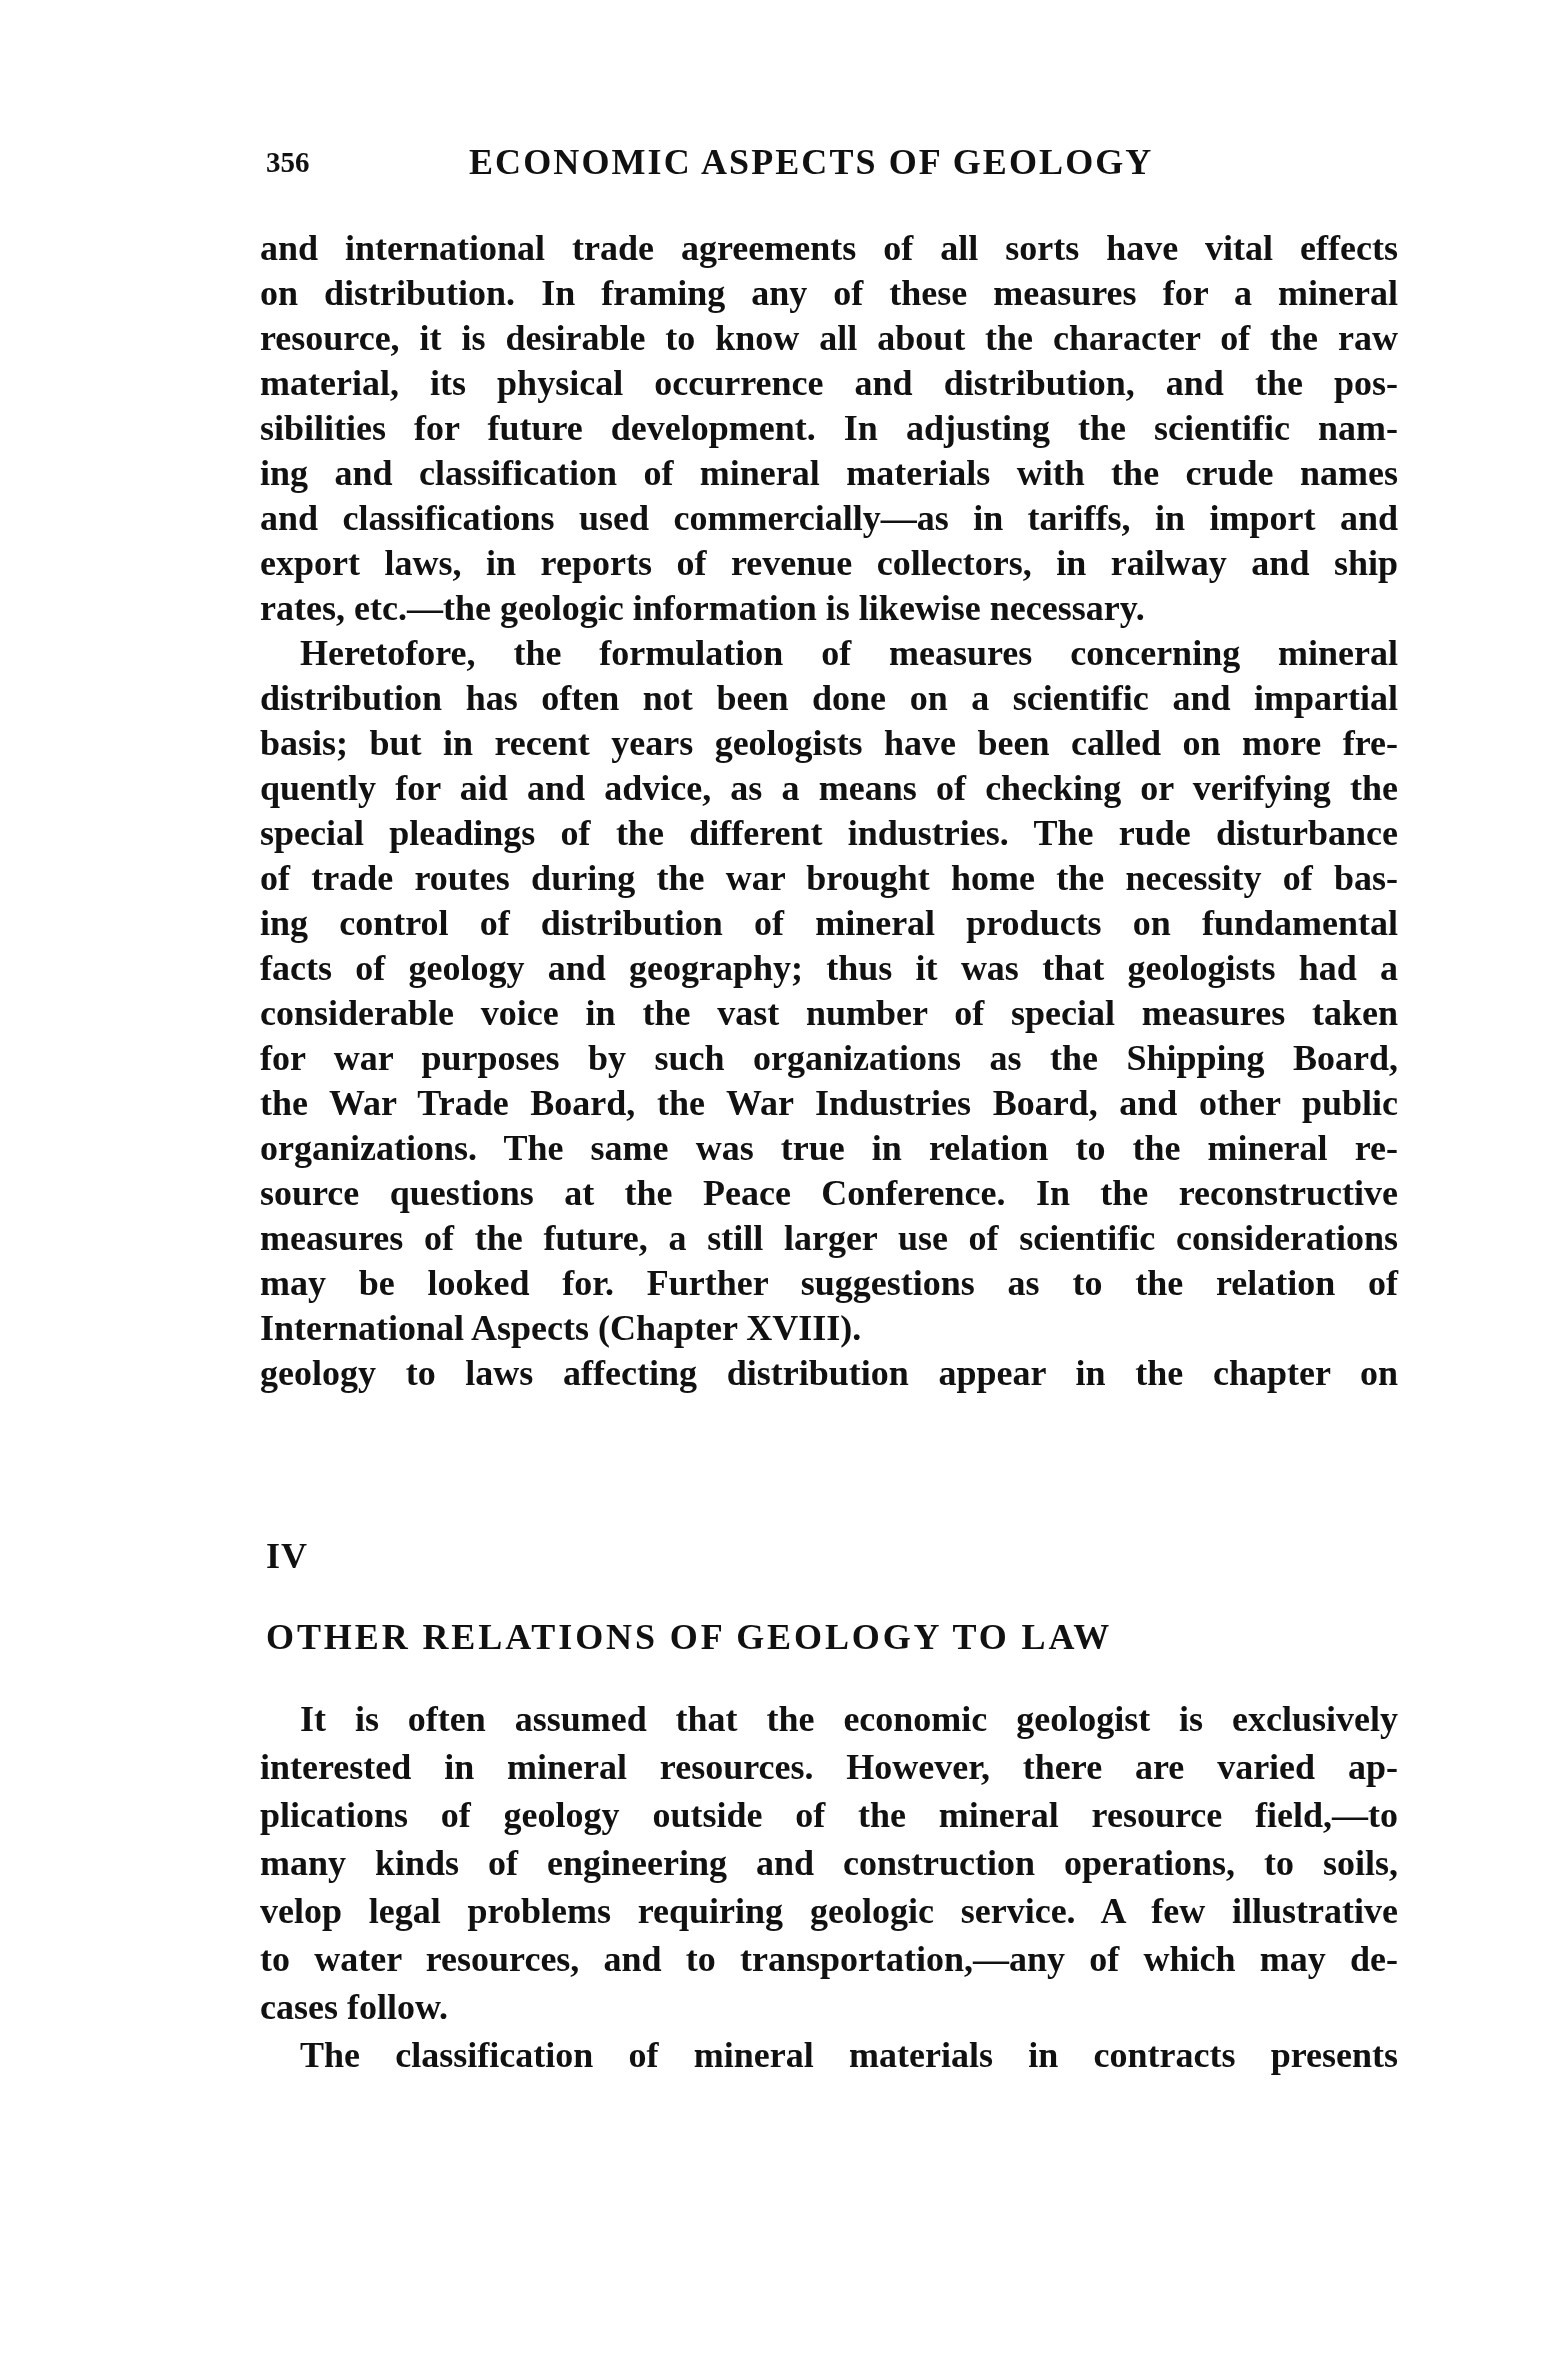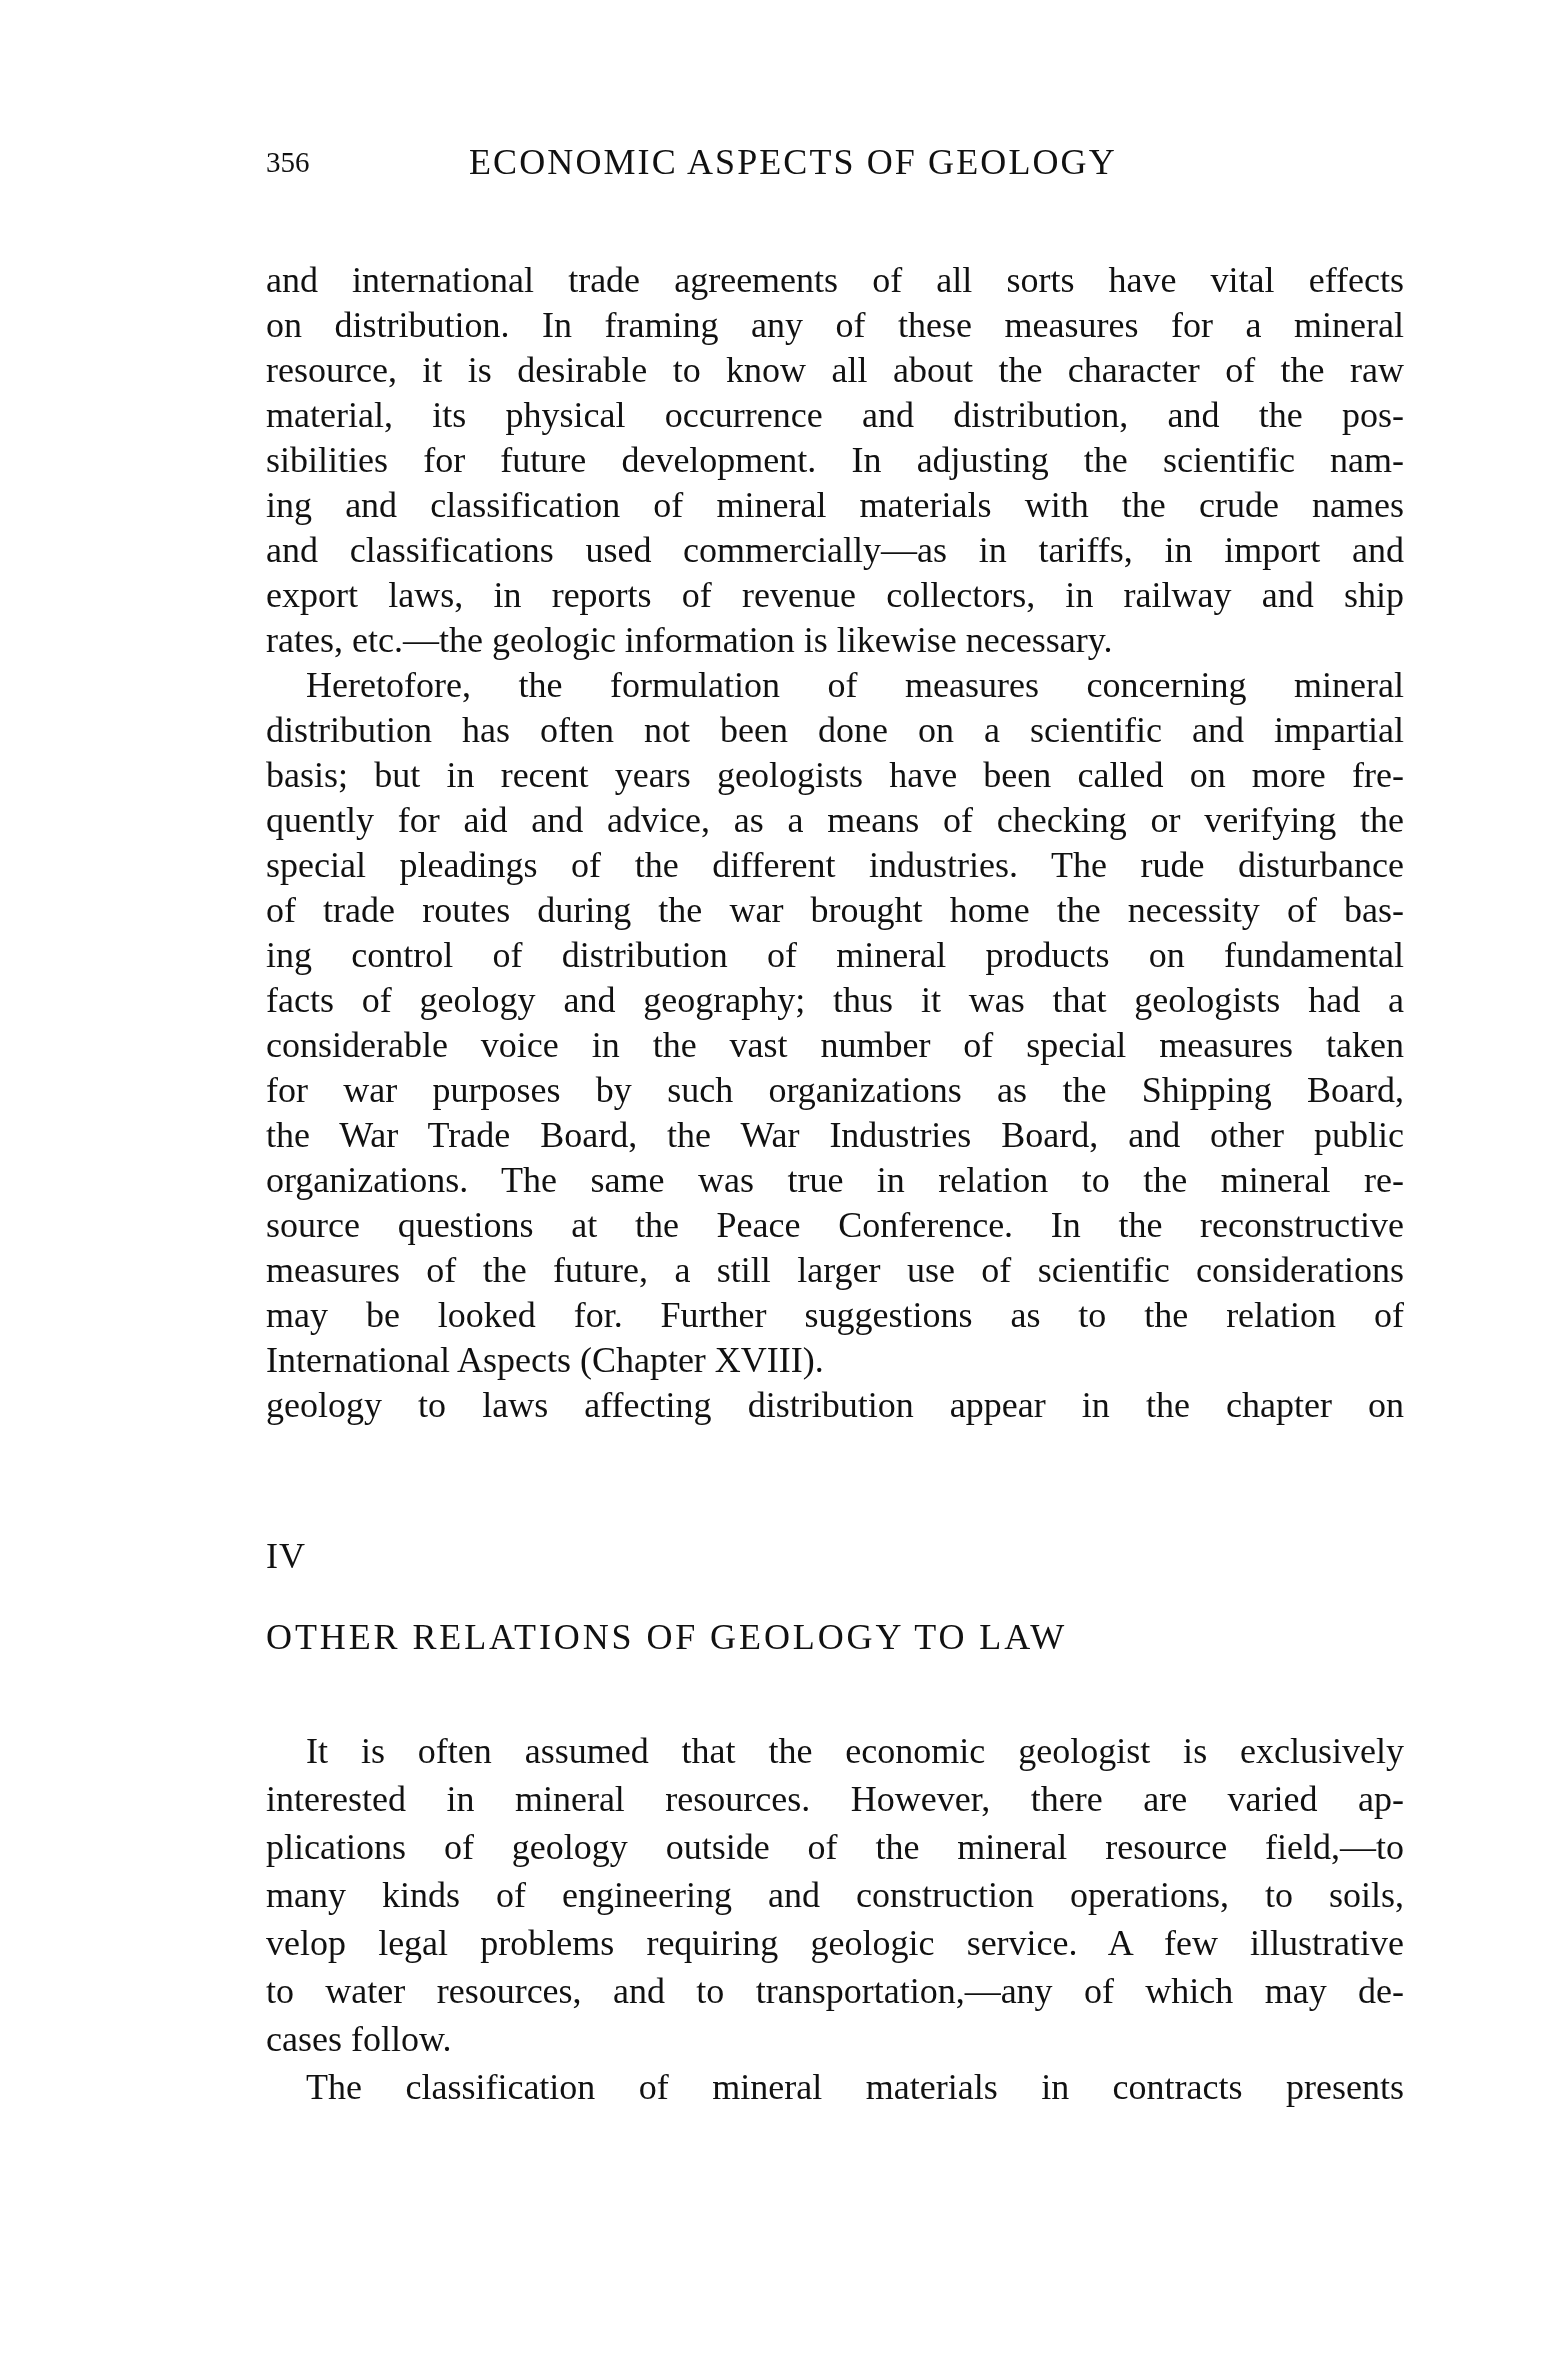--- a/index.html
+++ b/index.html
@@ -11,21 +11,21 @@
     width: 1550px;
     height: 2373px;
     position: relative;
     overflow: hidden;
     color: #111111;
     font-family: "Liberation Serif", "DejaVu Serif", serif;
   }
   .page {
     position: absolute;
     left: 0; top: 0;
-    width: 1550px; height: 1919px;
+    width: 1550px; height: 1919px; font-weight: bold;
   }
   .running-head {
     position: absolute;
     left: 266px;
     top: 143px;
     width: 1138px;
     height: 38px;
     font-size: 29px;
     line-height: 38px;
   }
@@ -41,23 +41,22 @@
     left: 203px;
     top: 0;
     width: 743px;
     font-size: 36px;
     letter-spacing: 2.1px;
     white-space: nowrap;
     text-transform: uppercase;
   }
   .block {
     position: absolute;
-    left: 266px;
+    left: 260px;
     width: 1138px;
-    margin-top: 32px;
   }
   .line {
     display: block;
     height: var(--lh);
     line-height: var(--lh);
     font-size: 36px;
     text-align: justify;
     text-align-last: justify;
     white-space: nowrap;
     overflow: visible;

